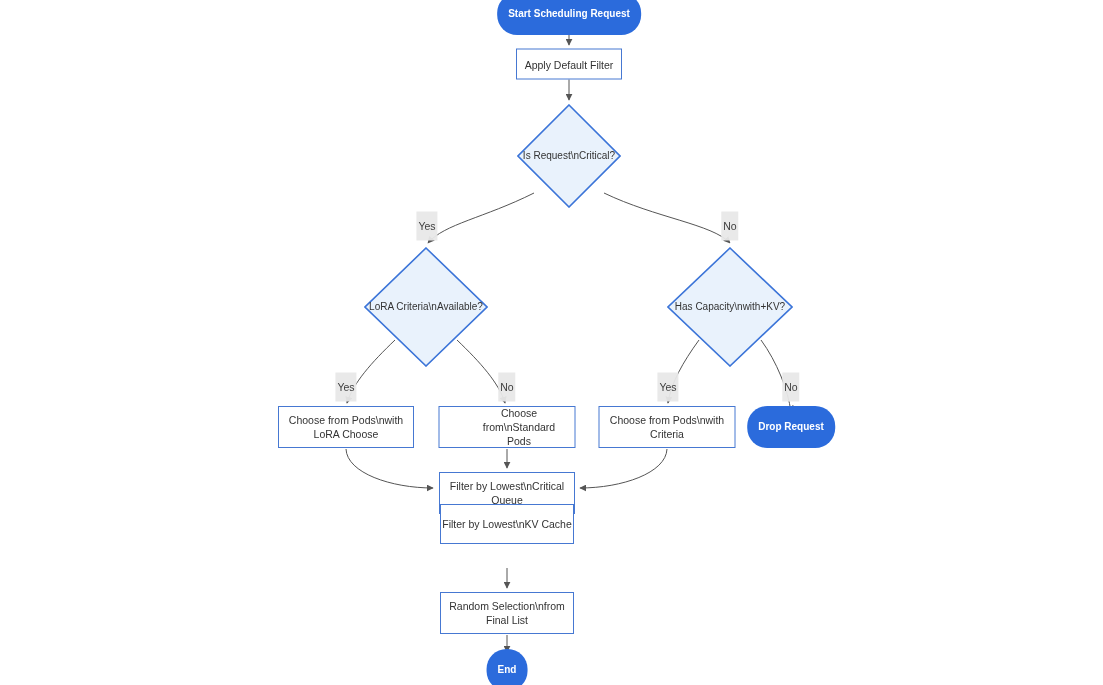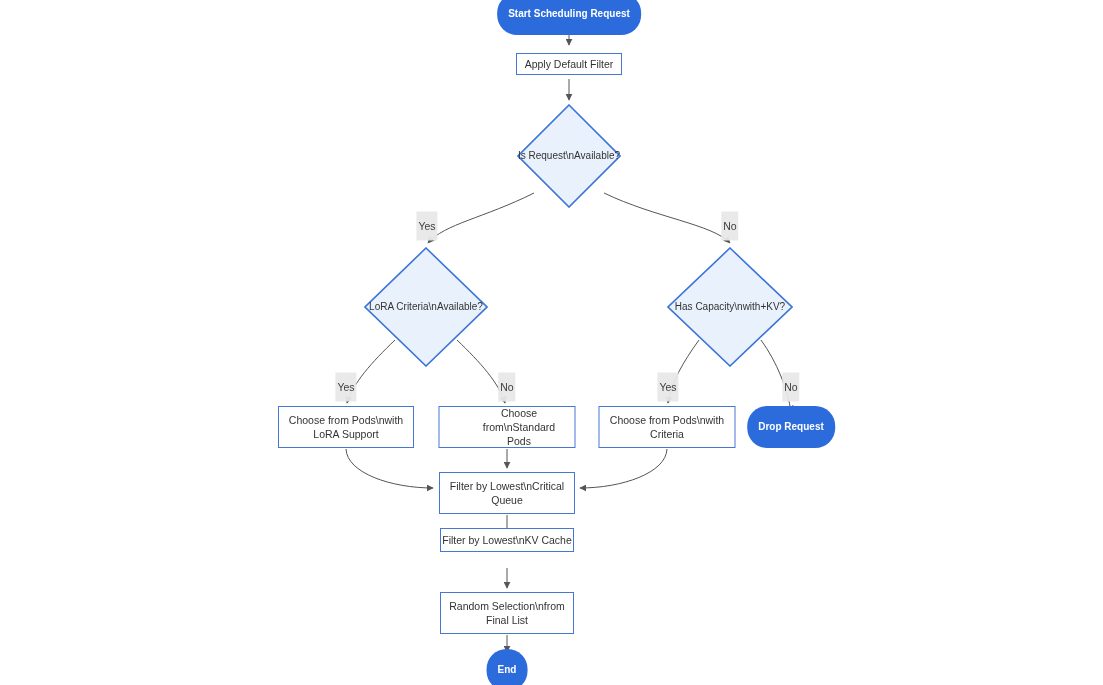--- a/index.html
+++ b/index.html
@@ -71,47 +71,47 @@
   <div id="node-layer">
       <div class="edge-label" style="left: 427px; top: 226px;">Yes</div>
       <div class="edge-label" style="left: 730px; top: 226px;">No</div>
       <div class="edge-label" style="left: 346px; top: 387px;">Yes</div>
       <div class="edge-label" style="left: 507px; top: 387px;">No</div>
       <div class="edge-label" style="left: 668px; top: 387px;">Yes</div>
       <div class="edge-label" style="left: 791px; top: 387px;">No</div>
       <div class="node stadium" style="left: 569px; top: 14px;">
         <div class="label">Start Scheduling Request</div>
       </div>
-      <div class="node rect" style="left: 569px; top: 64px; width: 106px; height: 22px;">
+      <div class="node rect" style="left: 569px; top: 64px; width: 106px; height: 31px;">
         <div class="label">
           <div>Apply Default Filter</div>
         </div>
       </div>
       <div class="node diamond" style="left: 569px; top: 156px; width: 104px; height: 104px;">
         <svg width="104" height="104" viewBox="0 0 104 104">
           <polygon class="diamond-shape" points="52,1 103,52 52,103 1,52"></polygon>
         </svg>
-        <div class="label">Is Request\nAvailable?</div>
+        <div class="label">Is Request\nCritical?</div>
       </div>
       <div class="node diamond" style="left: 426px; top: 307px; width: 124px; height: 120px;">
         <svg width="124" height="120" viewBox="0 0 124 120">
           <polygon class="diamond-shape" points="62,1 123,60 62,119 1,60"></polygon>
         </svg>
         <div class="label">LoRA Criteria\nAvailable?</div>
       </div>
       <div class="node diamond" style="left: 730px; top: 307px; width: 126px; height: 120px;">
         <svg width="126" height="120" viewBox="0 0 126 120">
           <polygon class="diamond-shape" points="63,1 125,60 63,119 1,60"></polygon>
         </svg>
         <div class="label">Has Capacity\nwith+KV?</div>
       </div>
       <div class="node rect" style="left: 346px; top: 427px; width: 136px; height: 42px;">
         <div class="label">
           <div>Choose from Pods\nwith</div>
-          <div>LoRA Support</div>
+          <div>LoRA Choose</div>
         </div>
       </div>
       <div class="node rect" style="left: 507px; top: 427px; width: 137px; height: 42px; padding-left: 24px;">
         <div class="label">
           <div>Choose from\nStandard</div>
           <div>Pods</div>
         </div>
       </div>
       <div class="node rect" style="left: 667px; top: 427px; width: 137px; height: 42px;">
         <div class="label">
@@ -121,21 +121,21 @@
       </div>
       <div class="node stadium" style="left: 791px; top: 427px; justify-content: center;">
         <div class="label">Drop Request</div>
       </div>
       <div class="node rect" style="left: 507px; top: 493px; width: 136px; height: 42px;">
         <div class="label">
           <div>Filter by Lowest\nCritical</div>
           <div>Queue</div>
         </div>
       </div>
-      <div class="node rect" style="left: 507px; top: 540px; width: 134px; height: 24px;">
+      <div class="node rect" style="left: 507px; top: 524px; width: 134px; height: 40px;">
         <div class="label">
           <div>Filter by Lowest\nKV Cache</div>
         </div>
       </div>
       <div class="node rect" style="left: 507px; top: 613px; width: 134px; height: 42px;">
         <div class="label">
           <div>Random Selection\nfrom</div>
           <div>Final List</div>
         </div>
       </div>

